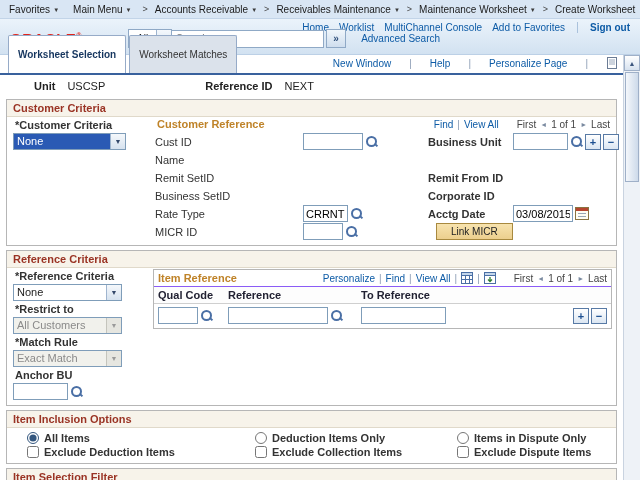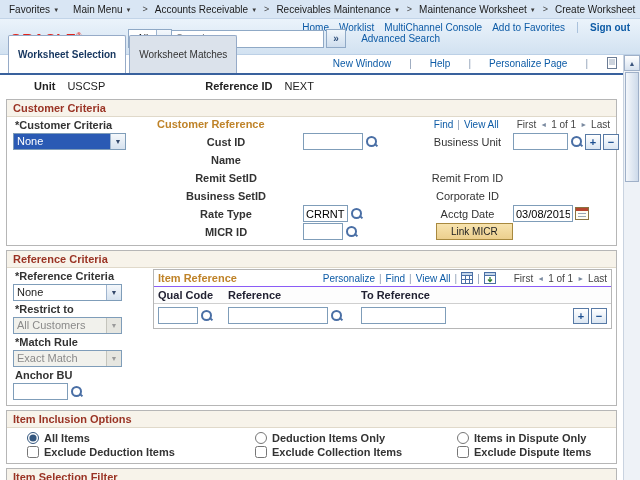--- a/index.html
+++ b/index.html
@@ -80,23 +80,23 @@
 
   
   .cc-body{display:flex;padding:1px 4px 4px 6px}
   .cc-left{width:142px;flex:none}
   .cc-right{flex:1;min-width:0}
   .group-head{display:flex;align-items:center;padding:0 2px 2px}
   .group-title{color:#bf8329;font-weight:bold}
   .gnav{margin-left:auto;display:flex;align-items:center;gap:4px;font-size:10px;color:#444}
   .navgap{width:10px}
   .frow{display:flex;align-items:center;min-height:17px;margin:1px 0}
-  .lab1{width:148px;text-align:center;padding-right:6px;font-weight:bold;color:#333;flex:none;white-space:nowrap}
+  .lab1{width:148px;text-align:left;padding-right:6px;font-weight:normal;color:#333;flex:none;white-space:nowrap}
   .fld1{width:125px;display:flex;align-items:center;gap:2px;flex:none}
-  .lab2{width:85px;text-align:center;padding-right:6px;font-weight:normal;color:#333;flex:none;white-space:nowrap}
+  .lab2{width:85px;text-align:left;padding-right:6px;font-weight:bold;color:#333;flex:none;white-space:nowrap}
   .fld2{display:flex;align-items:center;gap:2px;flex:1;min-width:0}
 
   
   .rc-body{display:flex;padding:1px 4px 5px 6px}
   .rc-left{width:140px;flex:none}
   .rc-left .pselect{margin-bottom:1px}
   .rc-left .psel-text{min-width:92px}
   .ff{display:flex;align-items:center;gap:2px}
   .gridbox{flex:1;border:1px solid #b6b6b6;align-self:flex-start;min-width:0}
   .grid-head{display:flex;align-items:center;padding:2px 4px}

